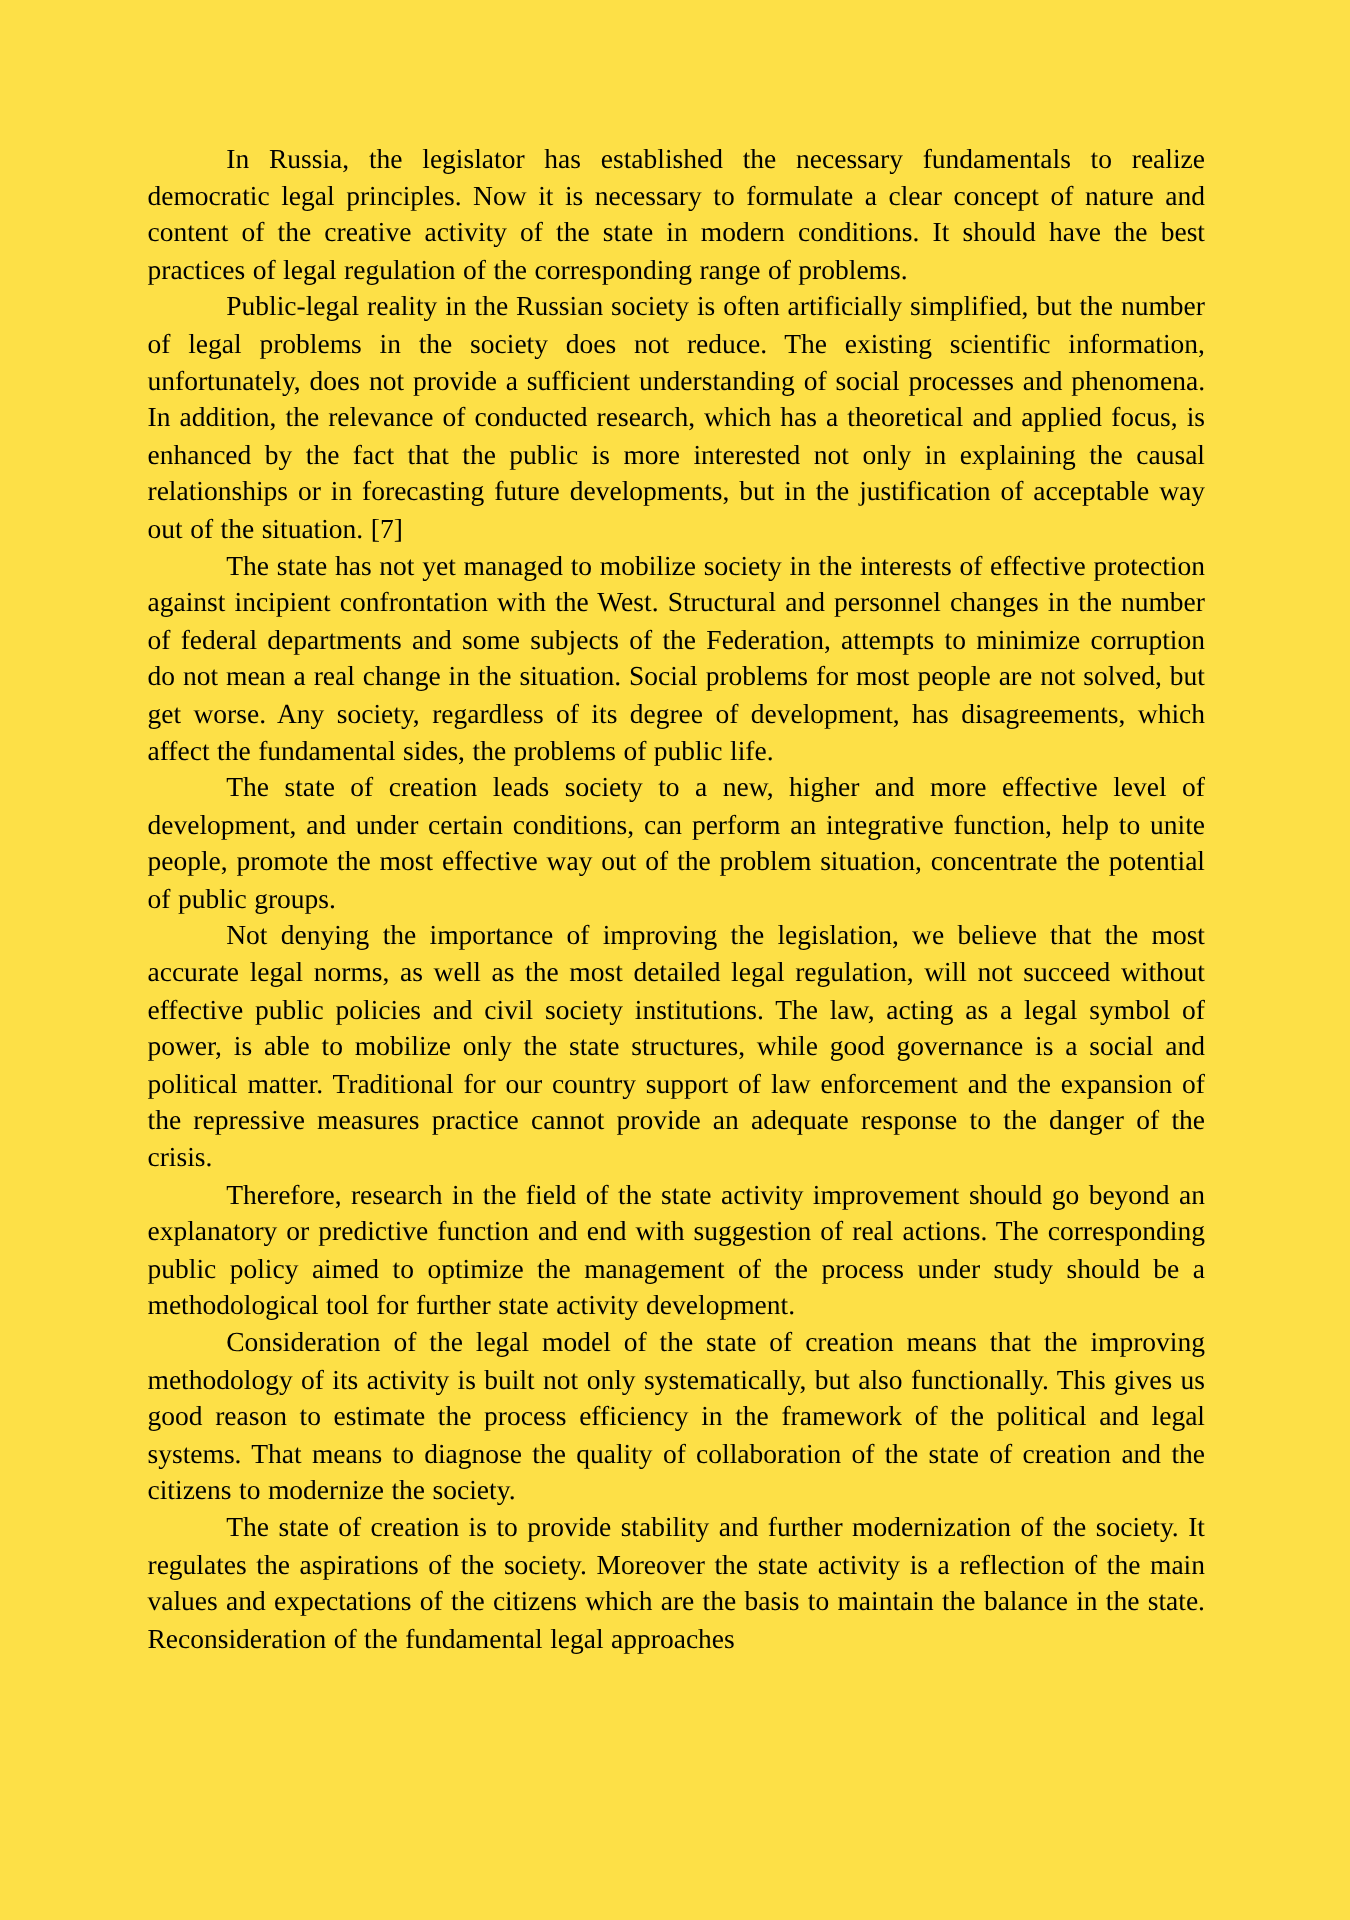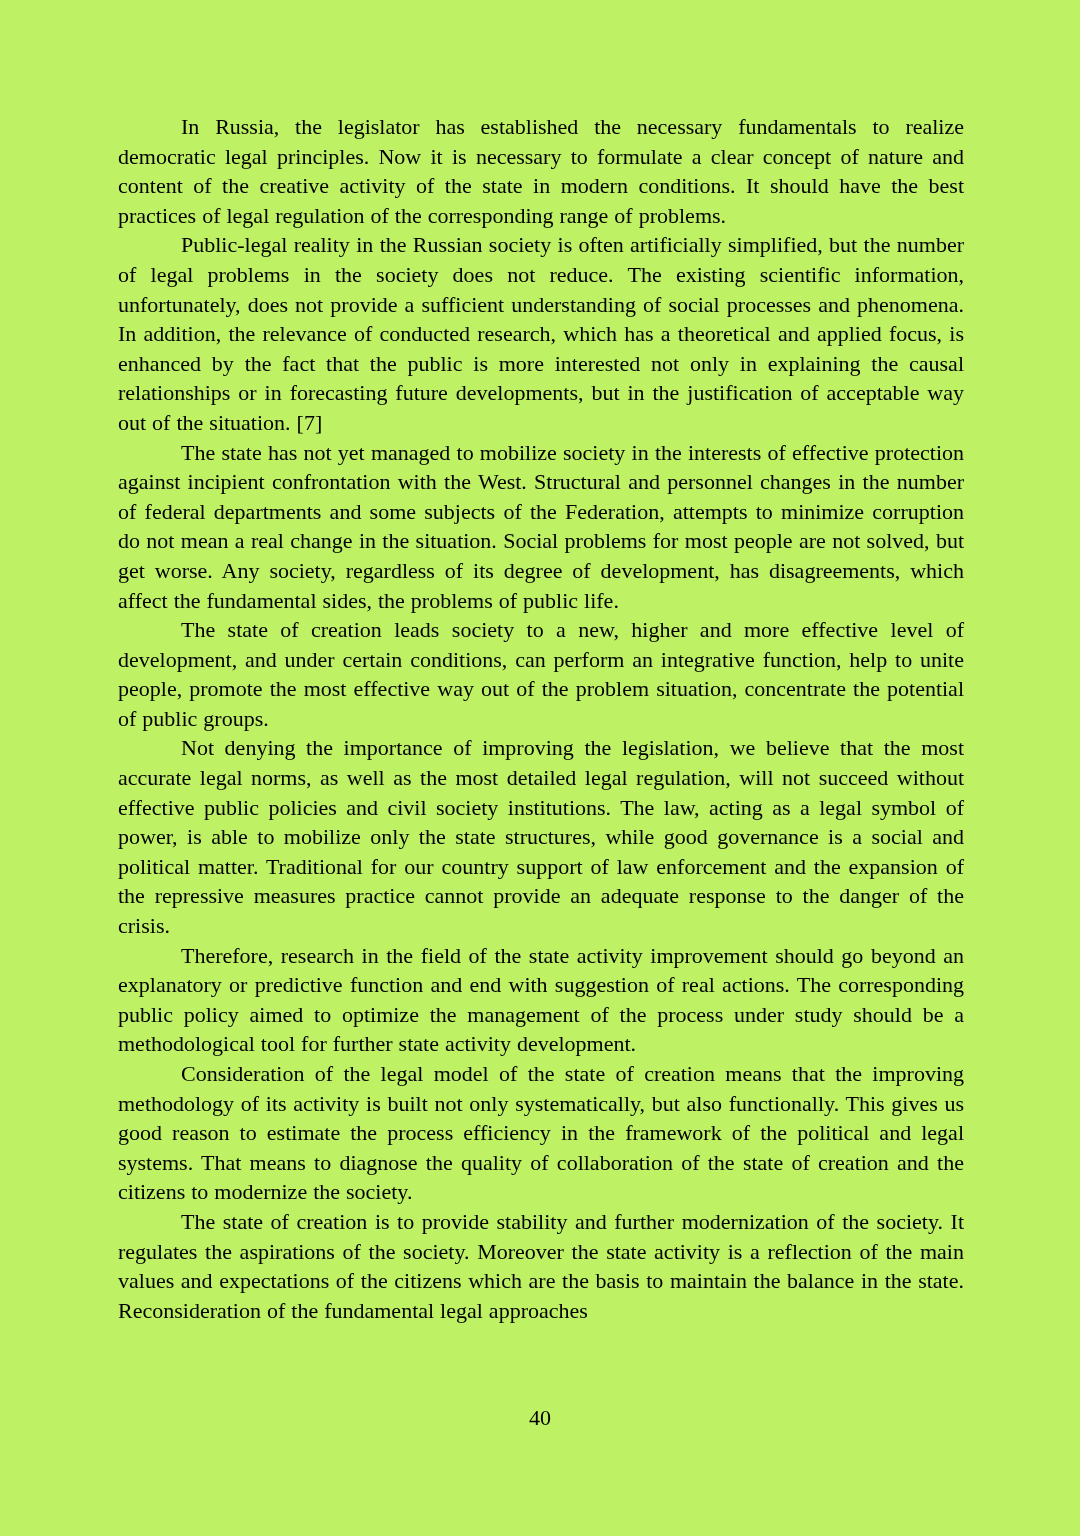--- a/index.html
+++ b/index.html
@@ -4,21 +4,21 @@
 <style>
   html, body {
     margin: 0;
     padding: 0;
     background: #ffffff;
   }
   .page {
     position: relative;
     width: 1080px;
     height: 1536px;
-    background: #bef264;
+    background: #fde047;
     color: #000000;
     font-family: "Liberation Serif", serif;
     overflow: hidden;
   }
   .body-text {
     position: absolute;
     top: 112px;
     left: 118px;
     width: 846px;
   }
@@ -49,14 +49,13 @@
   <div class="body-text">
     <p class="para">In Russia, the legislator has established the necessary fundamentals to realize democratic legal principles. Now it is necessary to formulate a clear concept of nature and content of the creative activity of the state in modern conditions. It should have the best practices of legal regulation of the corresponding range of problems.</p>
     <p class="para">Public-legal reality in the Russian society is often artificially simplified, but the number of legal problems in the society does not reduce. The existing scientific information, unfortunately, does not provide a sufficient understanding of social processes and phenomena. In addition, the relevance of conducted research, which has a theoretical and applied focus, is enhanced by the fact that the public is more interested not only in explaining the causal relationships or in forecasting future developments, but in the justification of acceptable way out of the situation. [7]</p>
     <p class="para">The state has not yet managed to mobilize society in the interests of effective protection against incipient confrontation with the West. Structural and personnel changes in the number of federal departments and some subjects of the Federation, attempts to minimize corruption do not mean a real change in the situation. Social problems for most people are not solved, but get worse. Any society, regardless of its degree of development, has disagreements, which affect the fundamental sides, the problems of public life.</p>
     <p class="para">The state of creation leads society to a new, higher and more effective level of development, and under certain conditions, can perform an integrative function, help to unite people, promote the most effective way out of the problem situation, concentrate the potential of public groups.</p>
     <p class="para">Not denying the importance of improving the legislation, we believe that the most accurate legal norms, as well as the most detailed legal regulation, will not succeed without effective public policies and civil society institutions. The law, acting as a legal symbol of power, is able to mobilize only the state structures, while good governance is a social and political matter. Traditional for our country support of law enforcement and the expansion of the repressive measures practice cannot provide an adequate response to the danger of the crisis.</p>
     <p class="para">Therefore, research in the field of the state activity improvement should go beyond an explanatory or predictive function and end with suggestion of real actions. The corresponding public policy aimed to optimize the management of the process under study should be a methodological tool for further state activity development.</p>
     <p class="para">Consideration of the legal model of the state of creation means that the improving methodology of its activity is built not only systematically, but also functionally. This gives us good reason to estimate the process efficiency in the framework of the political and legal systems. That means to diagnose the quality of collaboration of the state of creation and the citizens to modernize the society.</p>
     <p class="para">The state of creation is to provide stability and further modernization of the society. It regulates the aspirations of the society. Moreover the state activity is a reflection of the main values and expectations of the citizens which are the basis to maintain the balance in the state. Reconsideration of the fundamental legal approaches</p>
   </div>
-  <div class="page-number">40</div>
 </div>
 
 </body></html>

